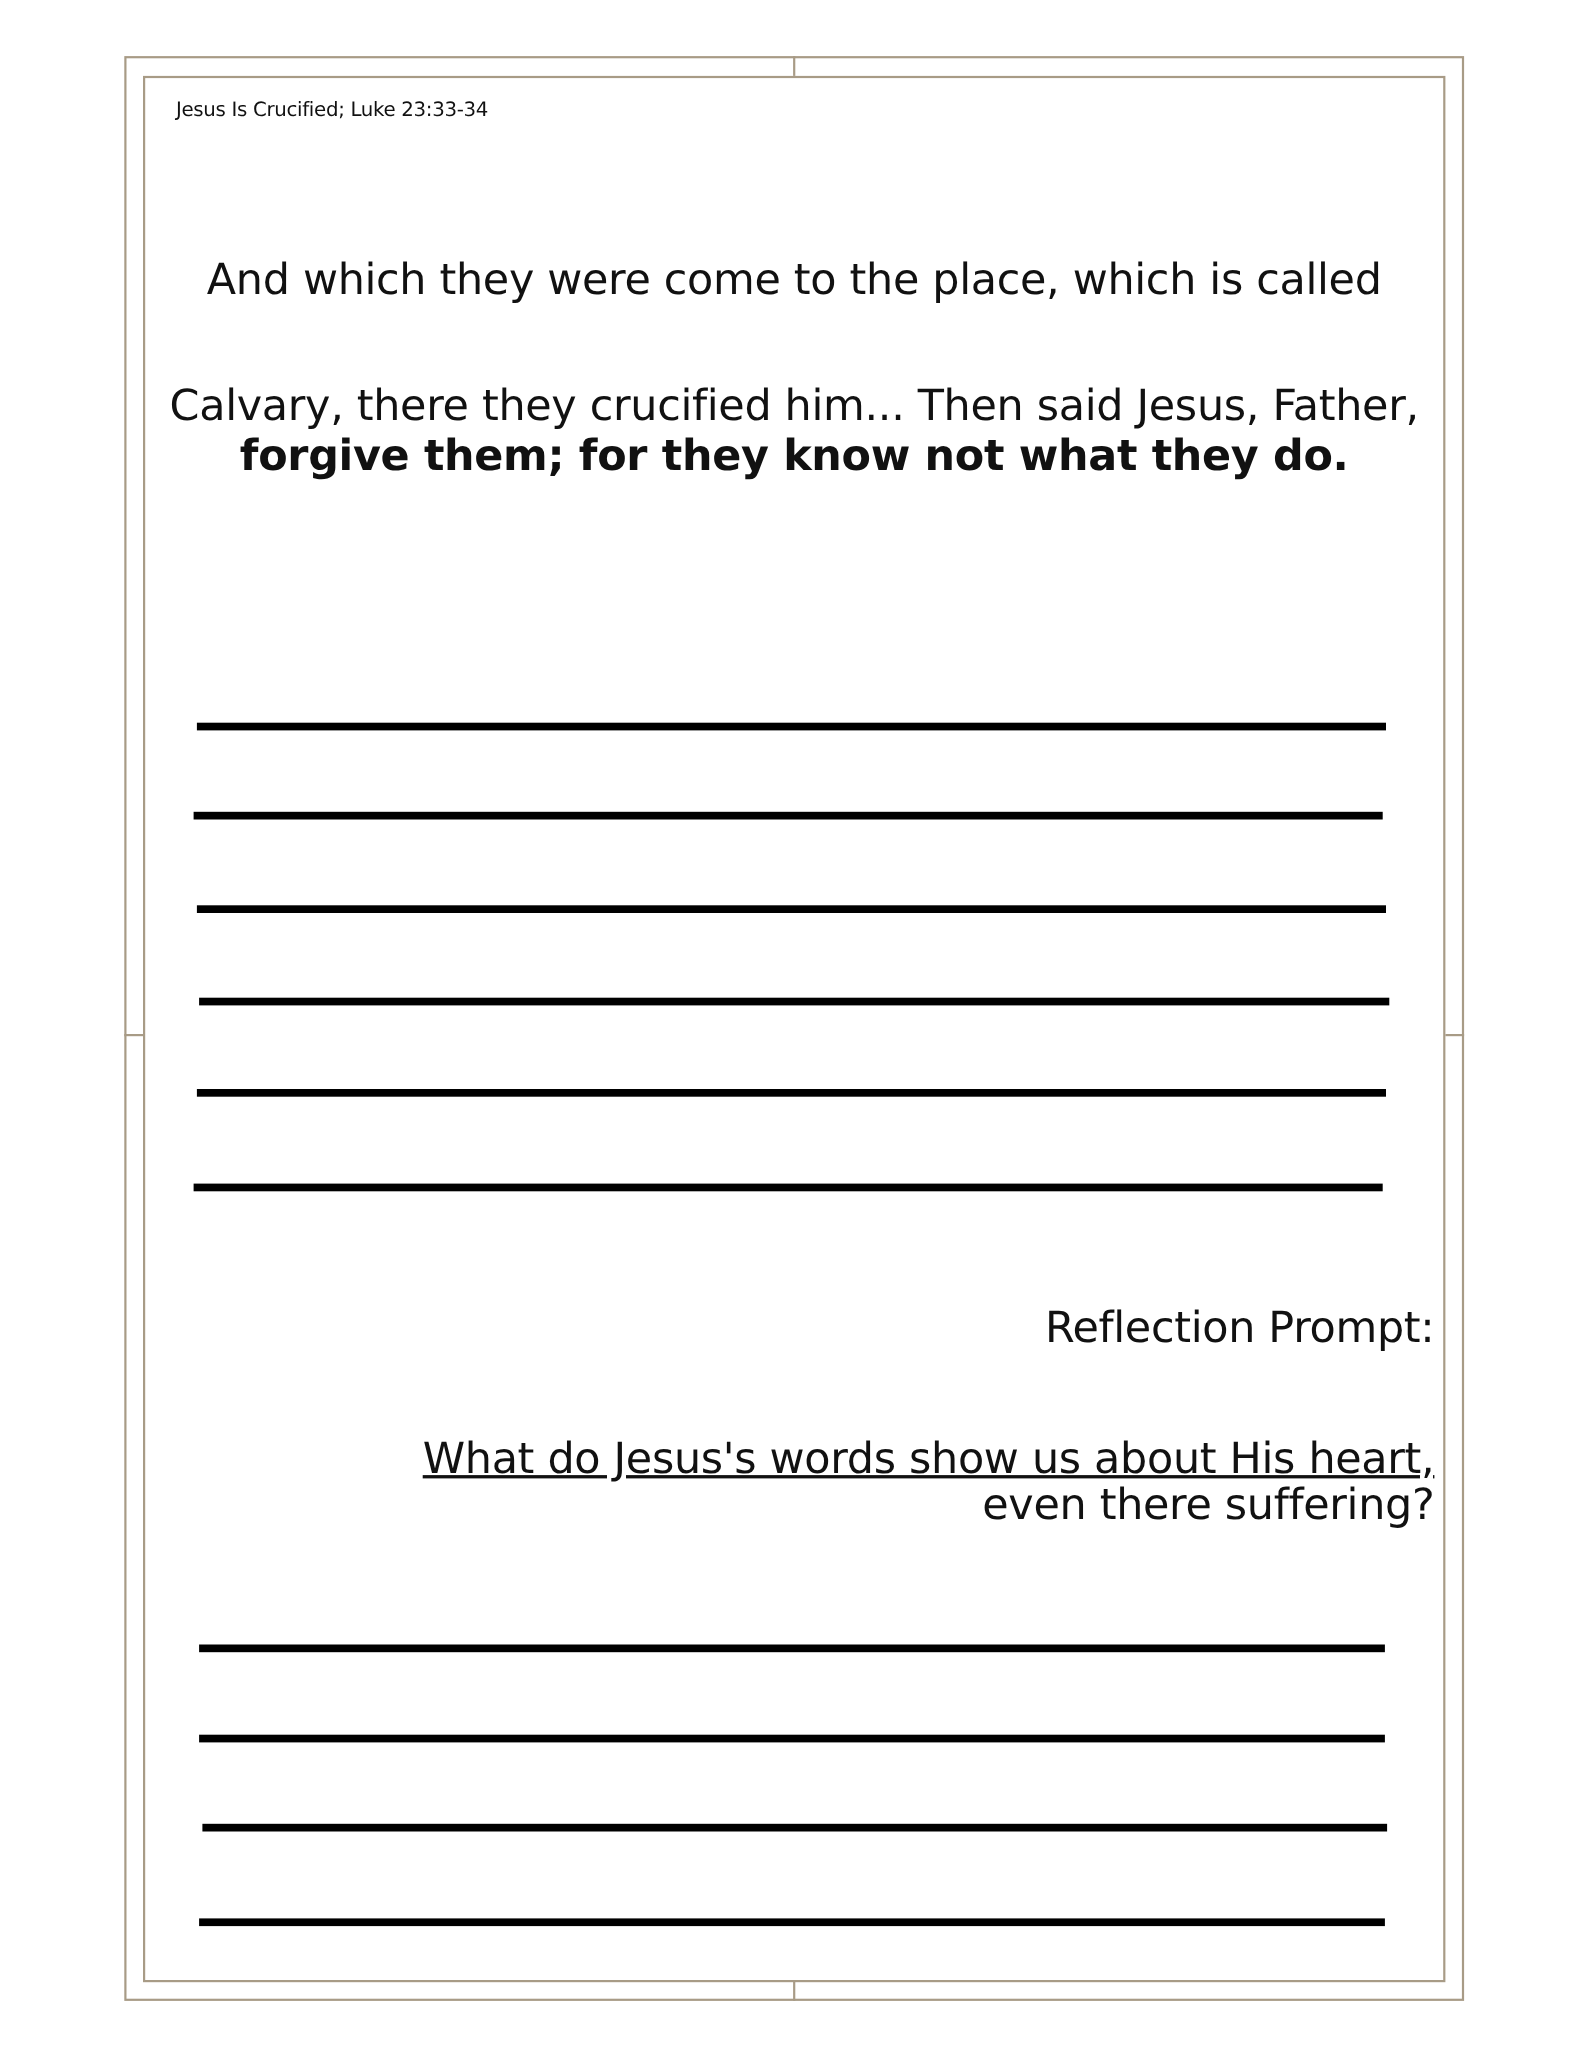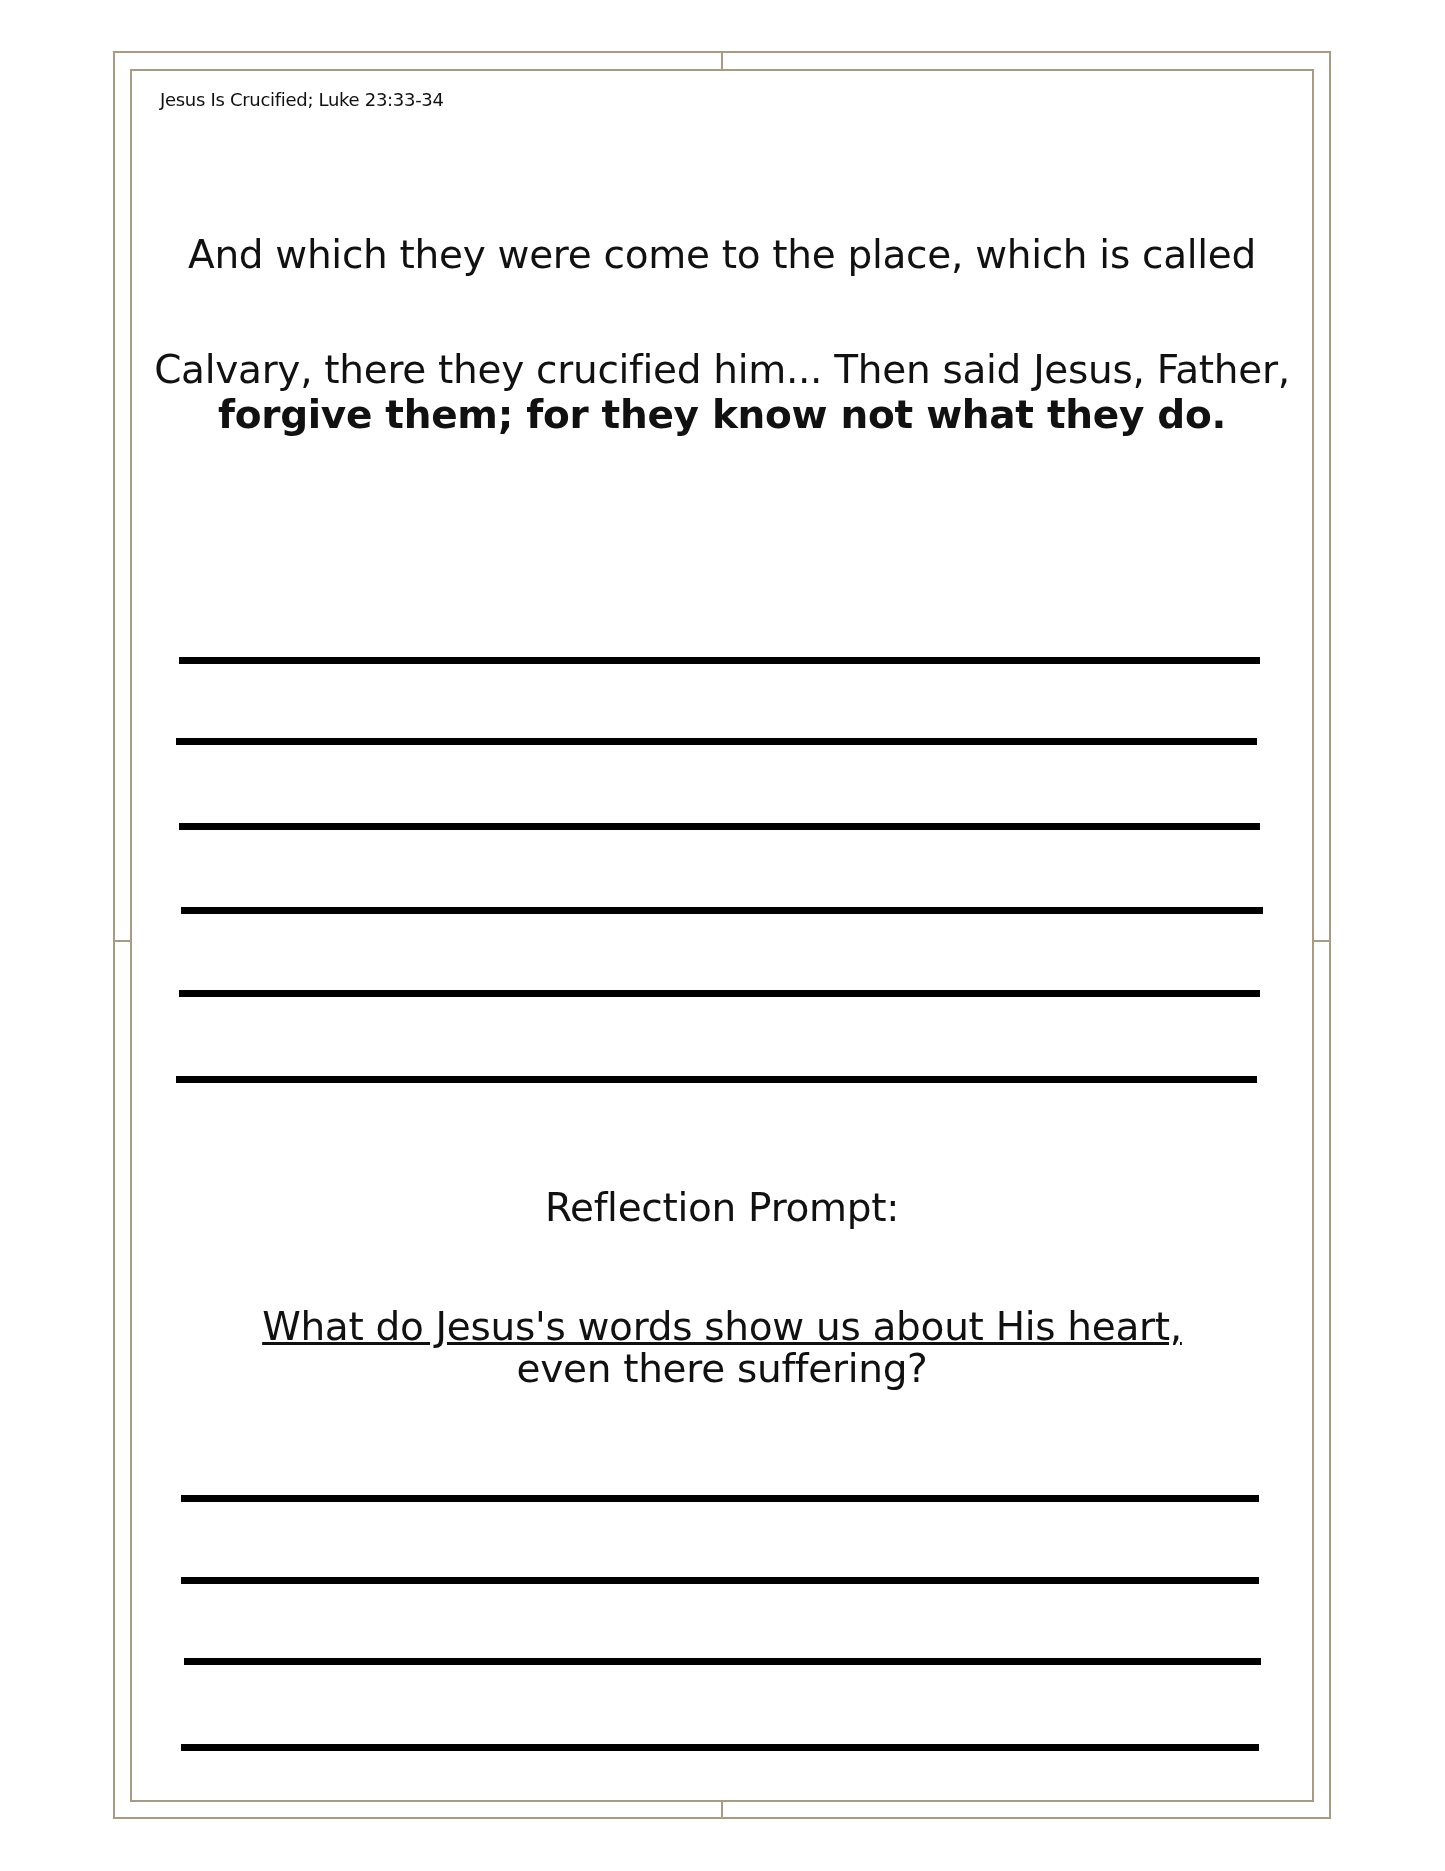--- a/index.html
+++ b/index.html
@@ -7,21 +7,21 @@
          font-family:"DejaVu Sans", sans-serif; color:#111; }
   .frame-outer { position:absolute; left:113px; top:51px; width:1218px; height:1768px;
                  border:2px solid #a89b86; box-sizing:border-box; }
   .frame-inner { position:absolute; left:130px; top:69px; width:1184px; height:1733px;
                  border:2px solid #a89b86; box-sizing:border-box; }
   .tick-v { position:absolute; width:2px; height:18px; background:#a89b86; }
   .tick-h { position:absolute; width:17px; height:2px; background:#a89b86; }
   .header { position:absolute; left:160px; top:89px; font-size:18px; letter-spacing:-0.3px; }
   .verse { position:absolute; left:140px; width:1164px; text-align:center; font-size:39px; letter-spacing:-0.3px; }
   .rule { position:absolute; height:7px; background:#000; }
-  .prompt { position:absolute; left:140px; width:1164px; text-align:center; font-size:39px; letter-spacing:-0.3px; }
+  .prompt { position:absolute; left:140px; width:1164px; text-align:right; font-size:39px; letter-spacing:-0.3px; }
 </style>
 </head>
 <body>
 
 <div class="frame-outer"></div>
 <div class="frame-inner"></div>
 <div class="tick-v" style="left:721px; top:51px;"></div>
 <div class="tick-v" style="left:721px; top:1801px;"></div>
 <div class="tick-h" style="left:113px; top:940px;"></div>
 <div class="tick-h" style="left:1314px; top:940px;"></div>

